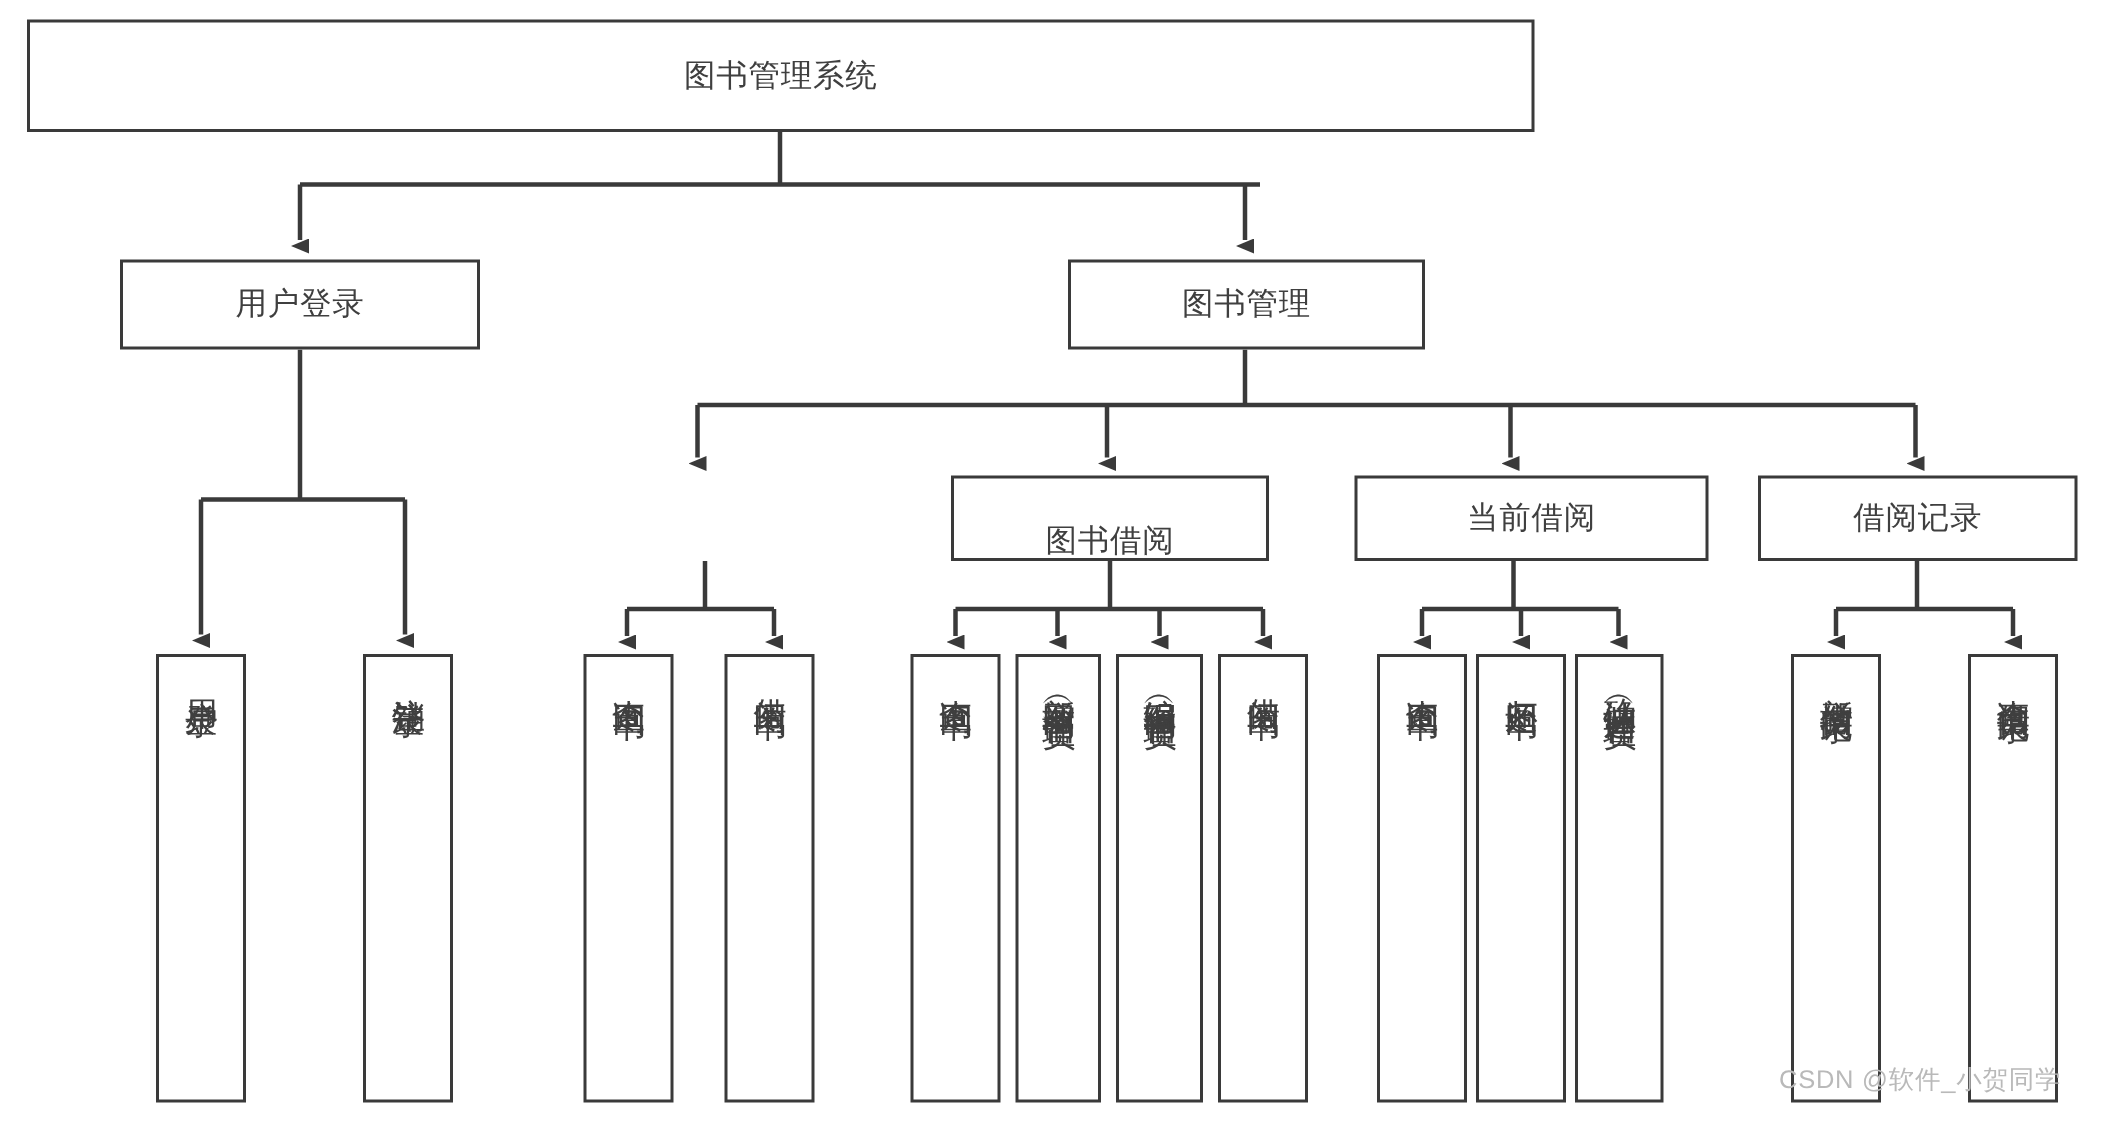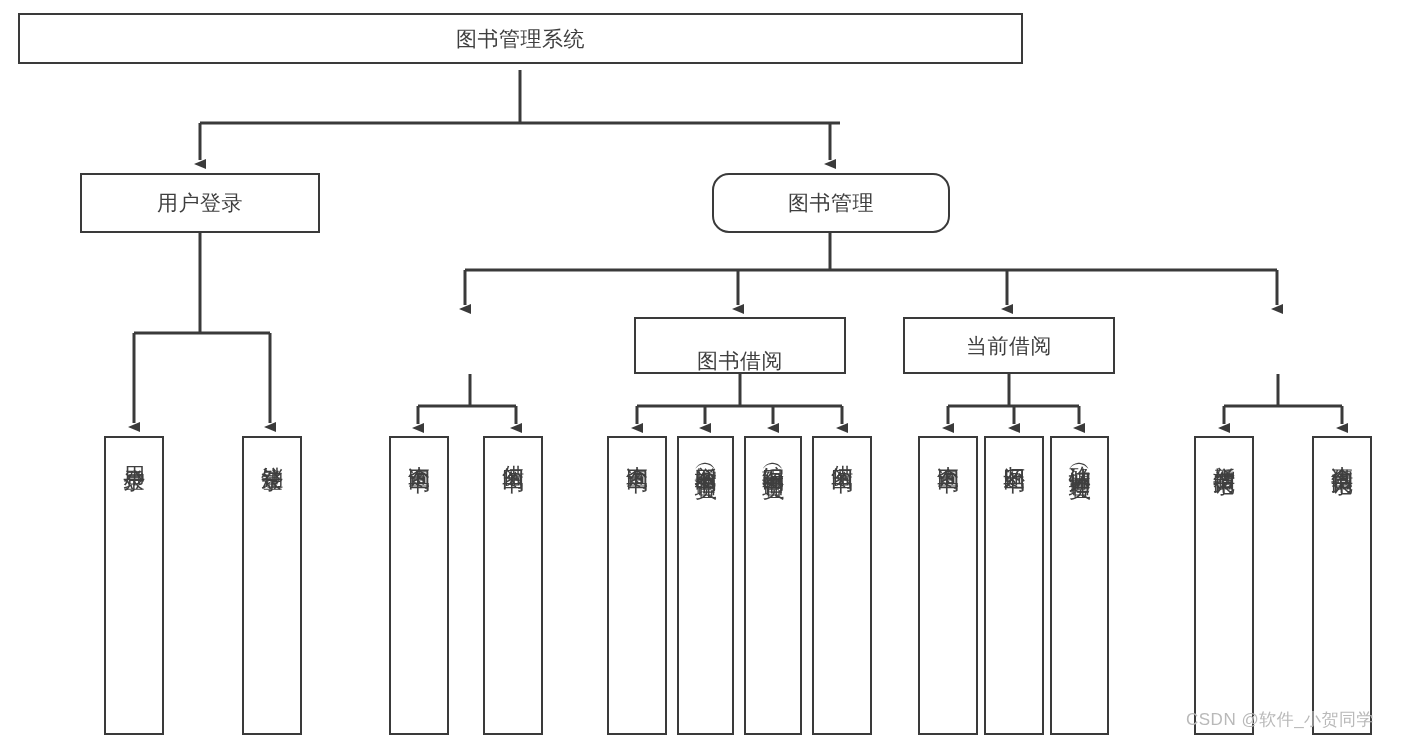--- a/index.html
+++ b/index.html
@@ -115,36 +115,39 @@
       <path d="M1014,406 L1014,424" marker-end="url(#arrow)"></path>
       <path d="M1079,406 L1079,424" marker-end="url(#arrow)"></path>
 
       <path d="M1278,374 L1278,406"></path>
       <path d="M1224,406 L1342,406"></path>
       <path d="M1224,406 L1224,424" marker-end="url(#arrow)"></path>
       <path d="M1342,406 L1342,424" marker-end="url(#arrow)"></path>
     </g>
   </svg>
 
-  <div class="node horiz" id="n-root" style="left: 18px; top: 13px; width: 1005px; height: 51px;">
+  <div class="node horiz" id="n-root" style="left: 18px; top: 13px; width: 1005px; height: 75px;">
     <span>图书管理系统</span>
   </div>
 
   <div class="node horiz" id="n-l1-0" style="left: 80px; top: 173px; width: 240px; height: 60px;">
     <span>用户登录</span>
   </div>
-  <div class="node horiz" id="n-l1-1" style="left: 712px; top: 173px; width: 238px; height: 60px; border-radius: 17px;">
+  <div class="node horiz" id="n-l1-1" style="left: 712px; top: 173px; width: 238px; height: 60px;">
     <span>图书管理</span>
   </div>
 
   <div class="node horiz" id="n-l2-1" style="left: 634px; top: 317px; width: 212px; height: 57px; align-items: flex-end;">
     <span>图书借阅</span>
   </div>
-  <div class="node horiz" id="n-l2-2" style="left: 903px; top: 317px; width: 212px; height: 57px;">
+  <div class="node horiz" id="n-l2-2" style="left: 903px; top: 317px; width: 236px; height: 57px;">
     <span>当前借阅</span>
+  </div>
+  <div class="node horiz" id="n-l2-3" style="left: 1172px; top: 317px; width: 213px; height: 57px;">
+    <span>借阅记录</span>
   </div>
 
   <div class="node vert" id="n-leaf-0" style="left: 104px; top: 436px; width: 60px; height: 299px;">
     <span class="vlabel">用户登录</span>
   </div>
   <div class="node vert" id="n-leaf-1" style="left: 242px; top: 436px; width: 60px; height: 299px;">
     <span class="vlabel">注销登录</span>
   </div>
   <div class="node vert" id="n-leaf-2" style="left: 389px; top: 436px; width: 60px; height: 299px;">
     <span class="vlabel">查询图书</span>

